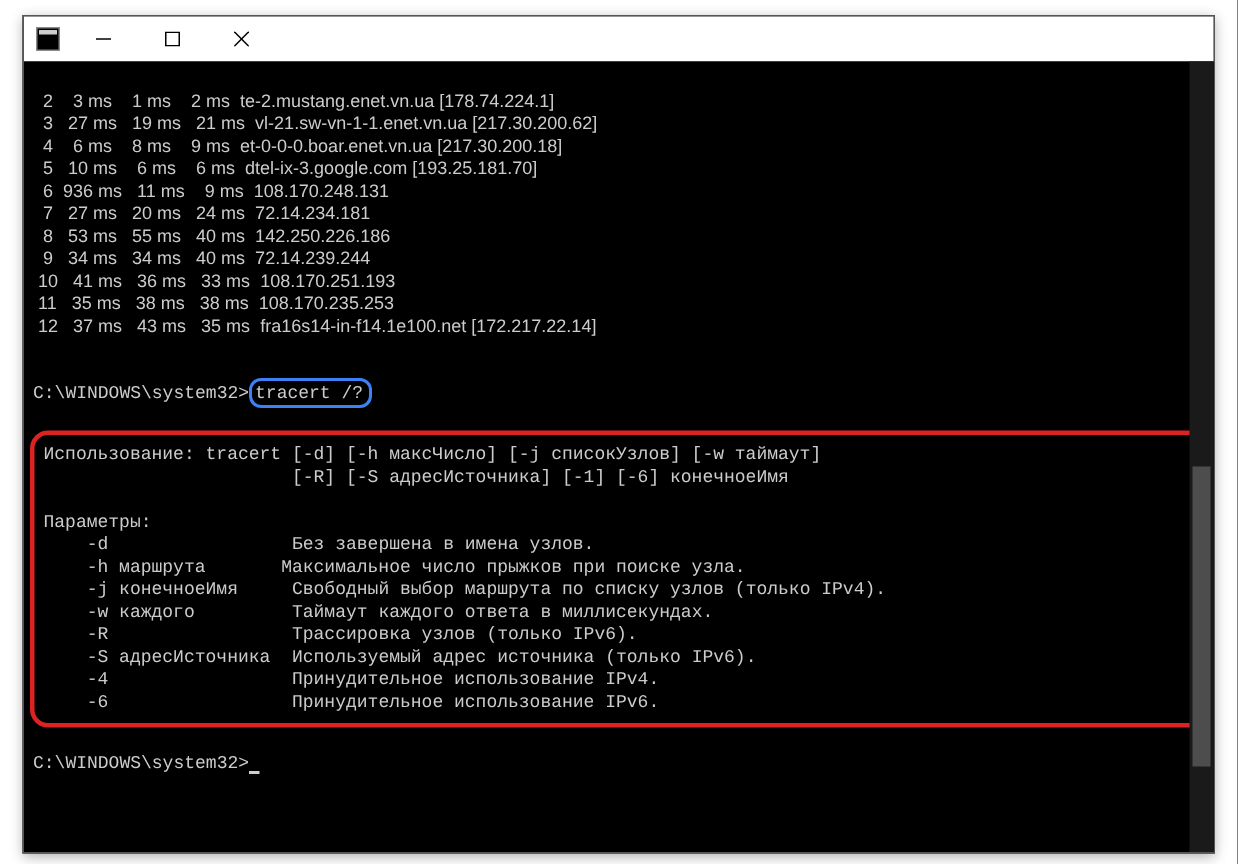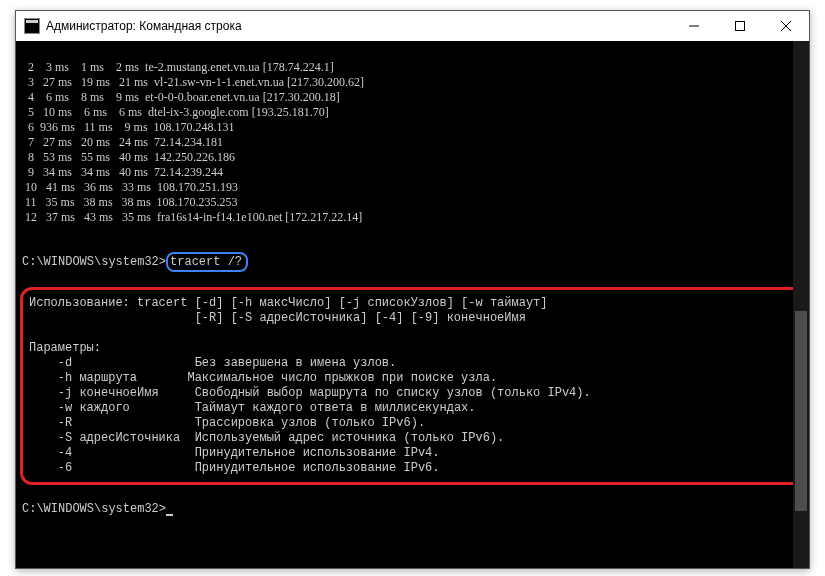--- a/index.html
+++ b/index.html
@@ -100,29 +100,28 @@
     background: #1a1a1a;
   }
   .scrollbar-thumb {
     position: absolute;
     right: 2px;
     width: 12px;
     top: 270px;
     height: 200px;
     background: #4d4d4d;
   }
-  .hop-table { font-family: Liberation Serif, serif; }
+  .hop-table { font-family: Liberation Sans, sans-serif; }
 </style>
 </head>
 <body>
 
 <div class="window">
   <div class="titlebar">
     <div class="titlebar-icon"></div>
-    <div class="titlebar-title">Администратор: Командная строка</div>
     <div class="titlebar-controls">
       <div class="titlebar-btn">
         <svg viewBox="0 0 10 10">
             <line x1="0" y1="5" x2="10" y2="5"></line>
           </svg>
       </div>
       <div class="titlebar-btn">
         <svg viewBox="0 0 10 10">
             <rect x="0.5" y="0.5" width="9" height="9"></rect>
           </svg>
@@ -134,21 +133,21 @@
           </svg>
       </div>
     </div>
   </div>
 
   <div class="terminal">
 <div class="hop-table"><span class="hop-row"><span>  2</span><span>    3 ms</span><span>    1 ms</span><span>    2 ms</span>  <span>te-2.mustang.enet.vn.ua [178.74.224.1]</span></span><span class="hop-row"><span>  3</span><span>   27 ms</span><span>   19 ms</span><span>   21 ms</span>  <span>vl-21.sw-vn-1-1.enet.vn.ua [217.30.200.62]</span></span><span class="hop-row"><span>  4</span><span>    6 ms</span><span>    8 ms</span><span>    9 ms</span>  <span>et-0-0-0.boar.enet.vn.ua [217.30.200.18]</span></span><span class="hop-row"><span>  5</span><span>   10 ms</span><span>    6 ms</span><span>    6 ms</span>  <span>dtel-ix-3.google.com [193.25.181.70]</span></span><span class="hop-row"><span>  6</span><span>  936 ms</span><span>   11 ms</span><span>    9 ms</span>  <span>108.170.248.131</span></span><span class="hop-row"><span>  7</span><span>   27 ms</span><span>   20 ms</span><span>   24 ms</span>  <span>72.14.234.181</span></span><span class="hop-row"><span>  8</span><span>   53 ms</span><span>   55 ms</span><span>   40 ms</span>  <span>142.250.226.186</span></span><span class="hop-row"><span>  9</span><span>   34 ms</span><span>   34 ms</span><span>   40 ms</span>  <span>72.14.239.244</span></span><span class="hop-row"><span> 10</span><span>   41 ms</span><span>   36 ms</span><span>   33 ms</span>  <span>108.170.251.193</span></span><span class="hop-row"><span> 11</span><span>   35 ms</span><span>   38 ms</span><span>   38 ms</span>  <span>108.170.235.253</span></span><span class="hop-row"><span> 12</span><span>   37 ms</span><span>   43 ms</span><span>   35 ms</span>  <span>fra16s14-in-f14.1e100.net [172.217.22.14]</span></span></div>
 
 <span class="prompt-line"><span>C:\WINDOWS\system32&gt;</span><span class="highlight-cmd"><span>tracert /?</span></span></span>
 <div class="highlight-block"><span>Использование: tracert [-d] [-h максЧисло] [-j списокУзлов] [-w таймаут]</span>
-<span>                       [-R] [-S адресИсточника] [-4] [-9] конечноеИмя</span>
+<span>                       [-R] [-S адресИсточника] [-1] [-6] конечноеИмя</span>
 
 <span>Параметры:</span>
 <span><span>    -d                 </span><span>Без завершена в имена узлов.</span></span>
 <span><span>    -h маршрута       </span><span>Максимальное число прыжков при поиске узла.</span></span>
 <span><span>    -j конечноеИмя     </span><span>Свободный выбор маршрута по списку узлов (только IPv4).</span></span>
 <span><span>    -w каждого         </span><span>Таймаут каждого ответа в миллисекундах.</span></span>
 <span><span>    -R                 </span><span>Трассировка узлов (только IPv6).</span></span>
 <span><span>    -S адресИсточника  </span><span>Используемый адрес источника (только IPv6).</span></span>
 <span><span>    -4                 </span><span>Принудительное использование IPv4.</span></span>
 <span><span>    -6                 </span><span>Принудительное использование IPv6.</span></span></div>

